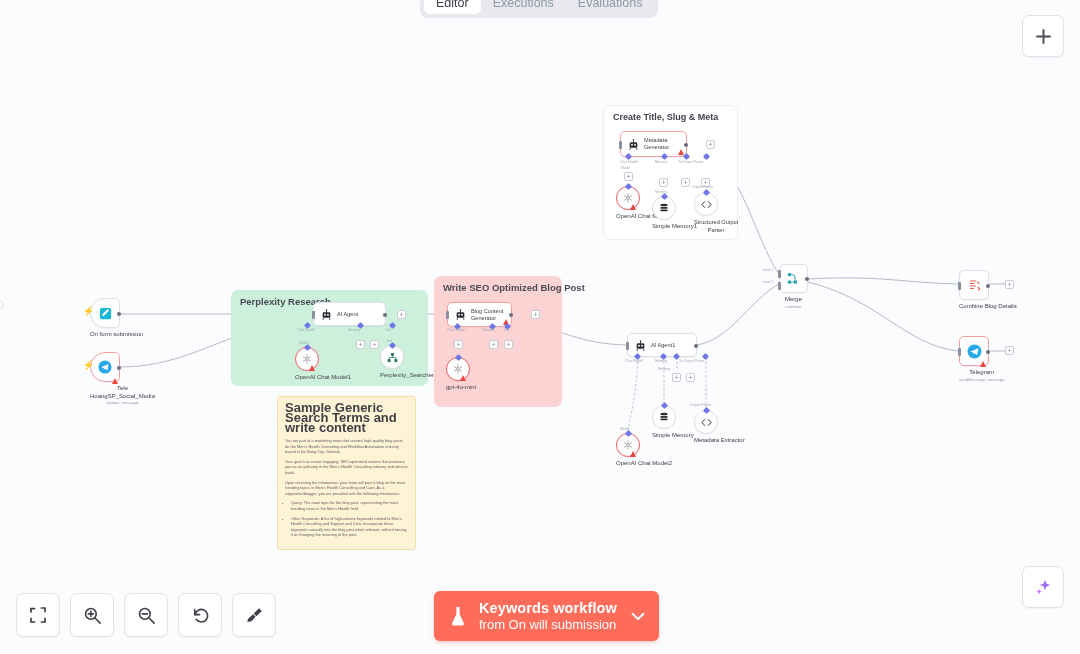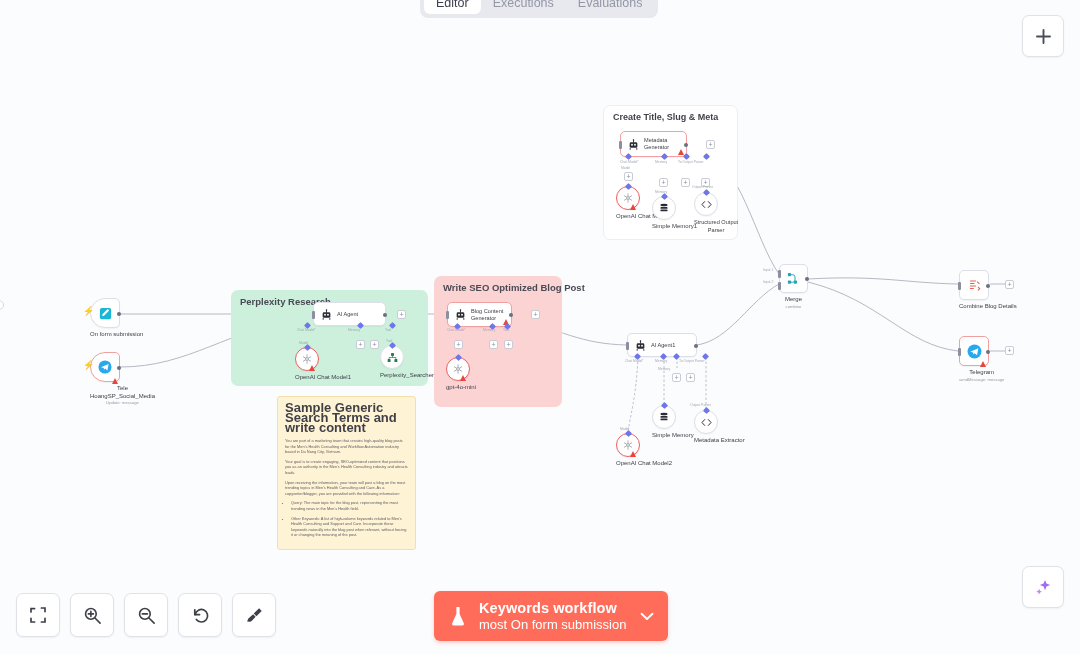--- a/index.html
+++ b/index.html
@@ -616,21 +616,21 @@
     <div class="node-sub">sendMessage: message</div>
   </div>
   <span class="plus-stub" style="position:absolute; left:1005px; top:346px;">+</span>
 
   <div id="execute-workflow-button">
     <svg class="flask" width="20" height="22" viewBox="0 0 20 22">
       <path d="M7.5 2 h5 M8.4 2 v7 L4.2 18.2 a1.6 1.6 0 0 0 1.4 2.3 h8.8 a1.6 1.6 0 0 0 1.4-2.3 L11.6 9 V2" fill="#fff"></path>
     </svg>
     <div class="exec-text">
       <span class="exec-title">Keywords workflow</span>
-      <span class="exec-sub">most On form submission</span>
+      <span class="exec-sub">from On will submission</span>
     </div>
     <svg class="exec-caret" width="14" height="9" viewBox="0 0 14 9">
       <path d="M1.5 1.8 L7 7 L12.5 1.8" stroke="#fff" stroke-width="1.9" fill="none" stroke-linecap="round" stroke-linejoin="round"></path>
     </svg>
   </div>
 
   <div class="sqbtn toolbtn" id="fit-view-button">
     <svg width="18" height="18" viewBox="0 0 18 18">
       <g stroke="#3f4049" stroke-width="1.7" fill="none" stroke-linecap="round">
         <path d="M2 6 V2.6 h3.6 M12.4 2 H16 v3.6 M16 12.4 V16 h-3.6 M5.6 16 H2 v-3.6"></path>

